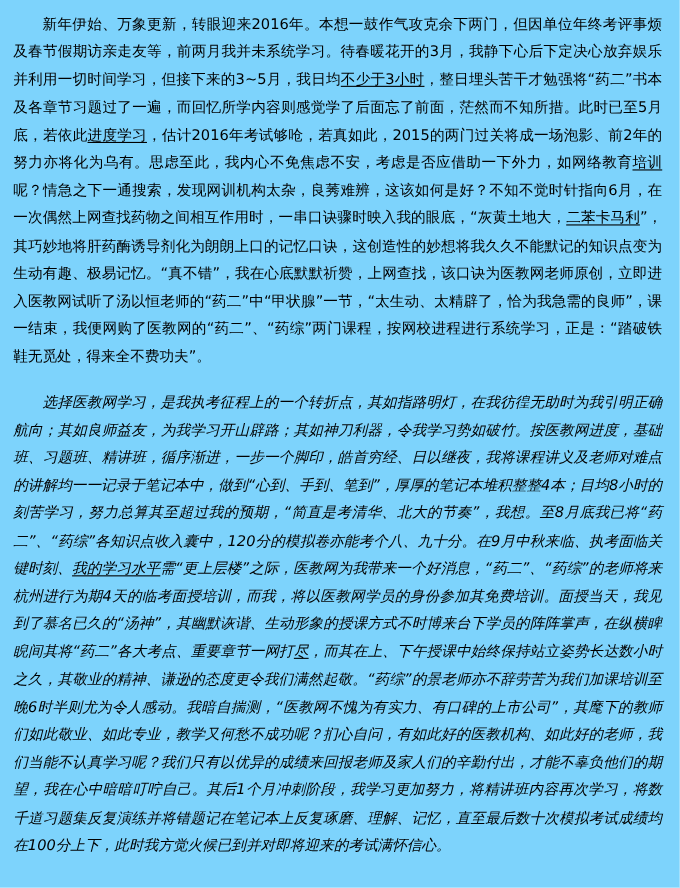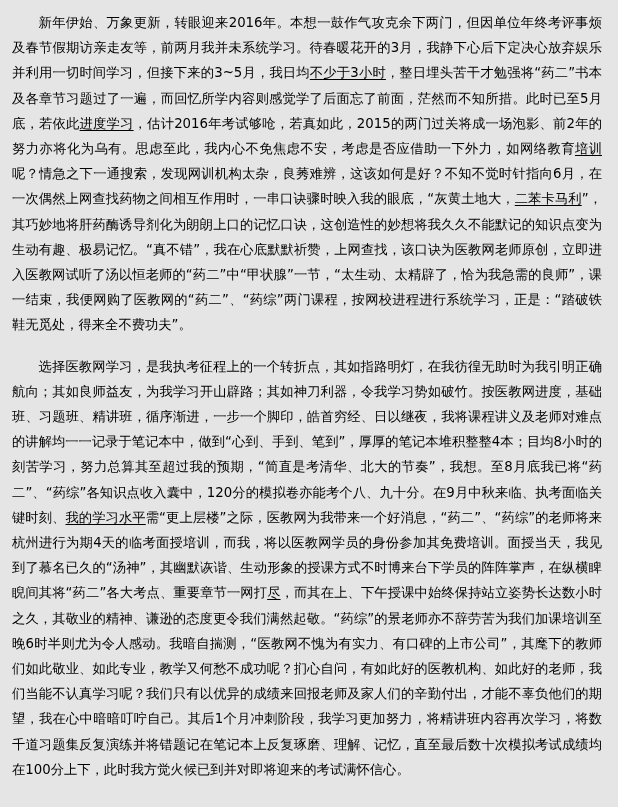--- a/index.html
+++ b/index.html
@@ -11,34 +11,35 @@
     width: 618px;
     height: 807px;
     overflow: hidden;
     font-family: "DejaVu Sans", "Liberation Sans", sans-serif;
   }
   .page {
     box-sizing: border-box;
     width: 618px;
     height: 807px;
     padding: 10px 16px 0 12px;
-    background: #e5e5e5;
+    background: #7dd3fc;
   }
   .para {
     margin: 0 0 16px 0;
     font-size: 13.3px;
     line-height: 25.2px;
     color: #000000;
     text-align: justify;
     text-justify: inter-ideograph;
     text-indent: 2em;
     letter-spacing: 0px;
   }
   .para:last-child {
     margin-bottom: 0;
+    font-style: italic;
   }
   .u {
     text-decoration: underline;
     text-underline-offset: 2px;
   }
 </style>
 </head>
 <body>
 
 <div class="page">

